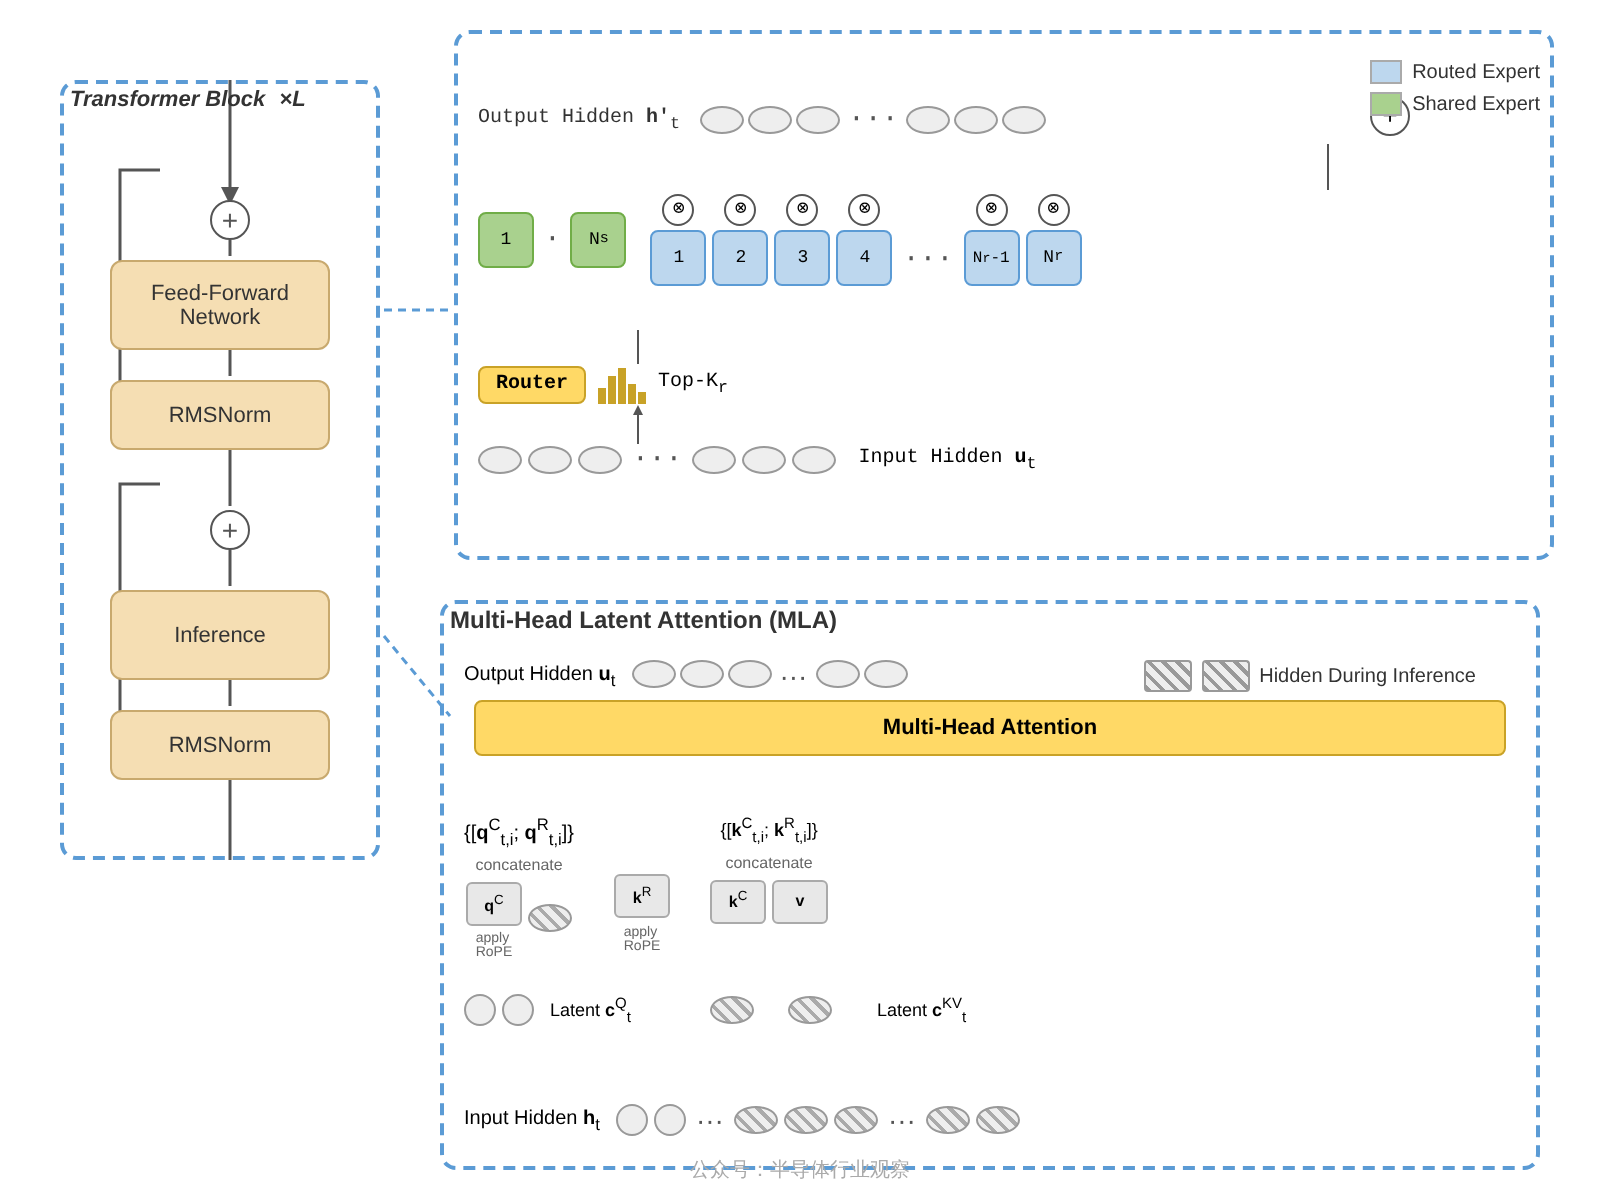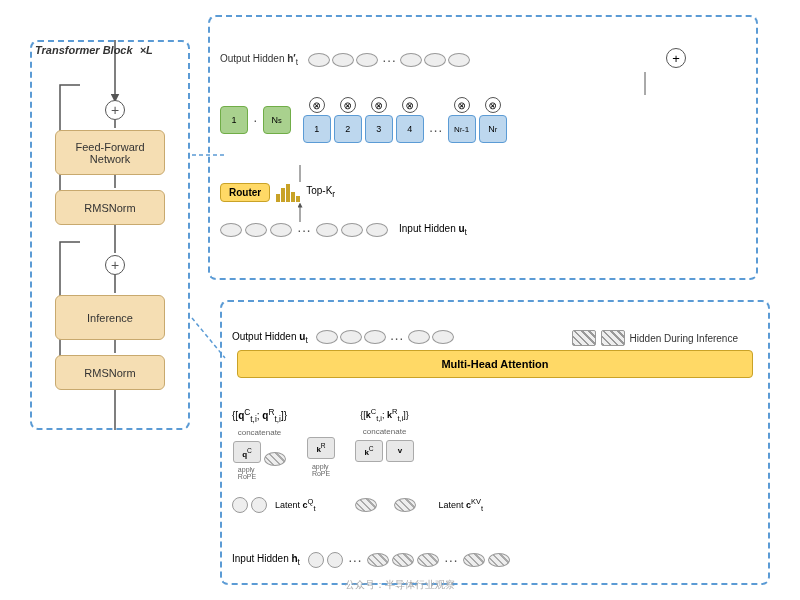--- a/index.html
+++ b/index.html
@@ -113,27 +113,28 @@
       top: 355px;
       width: 110px;
       height: 35px;
       background: #f5deb3;
       border: 1.5px solid #c8a96e;
     }
 
     
     .deepseek-section {
       position: absolute;
-      left: 208px;
+      left: 227px;
       top: 15px;
       width: 550px;
       height: 265px;
       border: 2px dashed #5b9bd5;
       border-radius: 8px;
       background: transparent;
+      font-family: Liberation Mono, monospace;
     }
 
     
     .mla-section {
       position: absolute;
       left: 220px;
       top: 300px;
       width: 550px;
       height: 285px;
       border: 2px dashed #5b9bd5;
@@ -470,21 +471,34 @@
       <line x1="435" y1="55" x2="435" y2="78" stroke="#555" stroke-width="1"></line>
       <defs>
         <marker id="arr2" markerWidth="5" markerHeight="5" refX="2.5" refY="2.5" orient="auto">
           <path d="M0,0 L0,5 L5,2.5 z" fill="#555"></path>
         </marker>
       </defs>
     </svg>
 
   </div>
 
-
+  <div class="legend">
+    <div class="legend-item">
+      <div class="legend-box legend-routed"></div>
+      <span>Routed Expert</span>
+    </div>
+    <div class="legend-item">
+      <div class="legend-box legend-shared"></div>
+      <span>Shared Expert</span>
+    </div>
+  </div>
+
+  <div class="mla-label">
+    <span>Multi-Head Latent Attention (MLA)</span>
+  </div>
 
   <div class="mla-section">
 
     <div class="cached-badge">
       <div class="cached-icon"></div>
       <div class="cached-icon"></div>
       <span>Hidden During Inference</span>
     </div>
 
     <div style="position:absolute;top:28px;left:10px;display:flex;align-items:center;gap:3px;">

